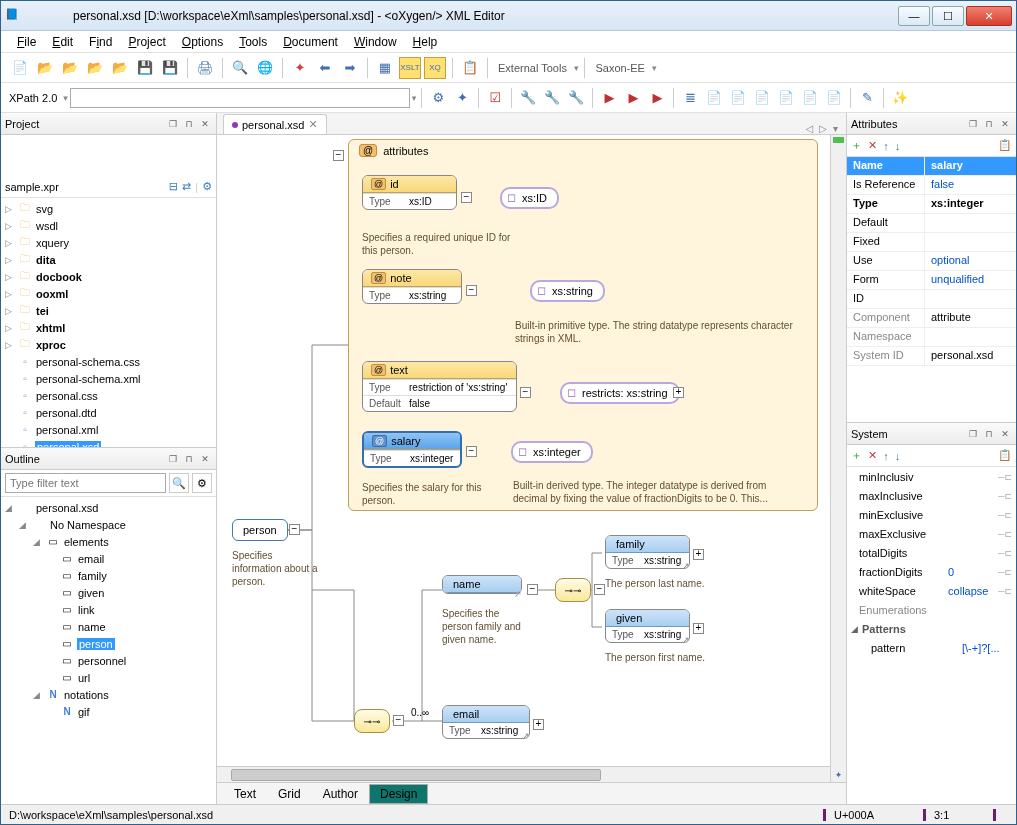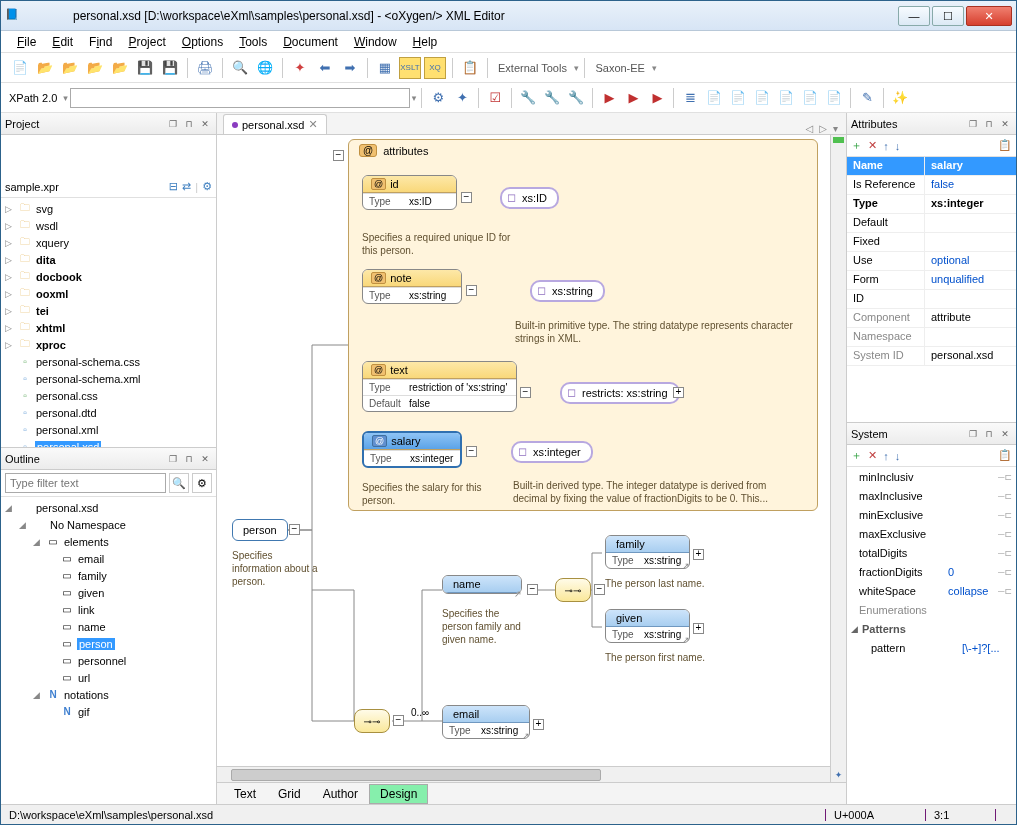--- a/index.html
+++ b/index.html
@@ -63,21 +63,21 @@
 .tab { height: 20px; background: #fff; border: 1px solid #ccc; border-bottom: none; padding: 2px 8px; font-size: 11px; display: flex; align-items: center; gap: 4px; border-radius: 3px 3px 0 0; }
 .tab .dot { width: 6px; height: 6px; background: #8a3cc0; border-radius: 50%; }
 .tabnav { margin-left: auto; display: flex; gap: 2px; }
 .tabnav span { font-size: 10px; color: #888; padding: 0 2px; }
 
 .editor { flex: 1; background: #fff; position: relative; overflow: hidden; }
 .diagram { position: absolute; inset: 0; }
 
 .bottomtabs { height: 22px; display: flex; align-items: center; padding: 0 6px; border-top: 1px solid #ccc; background: #f4f4f4; gap: 0; }
 .btab { padding: 2px 10px; font-size: 12px; border: 1px solid transparent; }
-.btab.active { background: #86efac; border-color: #aaa; }
+.btab.active { background: #0f766e; border-color: #aaa; }
 
 
 .attrs { flex: 0 0 auto; height: 310px; display: flex; flex-direction: column; border-bottom: 1px solid #ccc; }
 .attrs-tb { height: 22px; display: flex; align-items: center; padding: 0 4px; gap: 6px; color: #4070b0; border-bottom: 1px solid #e0e0e0; }
 .attrtable { flex: 1; overflow: auto; font-size: 11px; }
 .arow { display: flex; height: 19px; border-bottom: 1px solid #eee; }
 .arow .acell { padding: 2px 6px; }
 .arow .aname { width: 78px; border-right: 1px solid #eee; }
 .arow .aval { flex: 1; color: #0050cc; }
 .arow.hdr { background: #3399ff; color: #fff; font-weight: bold; }
@@ -89,21 +89,21 @@
 .facets { flex: 1; display: flex; flex-direction: column; }
 .facettable { flex: 1; overflow: auto; font-size: 11px; }
 .frow { display: flex; height: 19px; align-items: center; padding: 0 4px; }
 .frow .fname { flex: 1; padding-left: 8px; }
 .frow .fval { width: 50px; color: #0050cc; }
 .frow .pin { color: #aaa; font-size: 9px; }
 .frow.grp .fname { font-weight: bold; color: #555; padding-left: 2px; }
 
 
 .statusbar { height: 20px; background: #f0f0f0; border-top: 1px solid #ccc; display: flex; align-items: center; font-size: 11px; }
-.statusbar .scell { padding: 0 8px; border-right: 1px solid #701a75; }
+.statusbar .scell { padding: 0 8px; border-right: 3px solid #701a75; }
 .statusbar .sflex { flex: 1; }
 
 
 .attrbox-outer { position: absolute; background: #fff4dc; border: 1px solid #c0a060; border-radius: 6px; }
 .attrbox-hdr { padding: 4px 10px; font-size: 11px; display: flex; align-items: center; gap: 6px; }
 .attrbox-hdr .badge { background: #f0c070; border: 1px solid #c09040; border-radius: 3px; padding: 0 3px; font-size: 10px; }
 .minusbox { width: 11px; height: 11px; border: 1px solid #888; background: #fff; text-align: center; line-height: 8px; font-size: 10px; position: absolute; }
 
 .nodebox { position: absolute; border: 1px solid #888; border-radius: 6px; background: #fff; font-size: 11px; overflow: hidden; }
 .nodebox .nhdr { background: linear-gradient(#fde8a8, #f9d87a); padding: 2px 8px; border-bottom: 1px solid #c0a060; display: flex; align-items: center; gap: 4px; }

